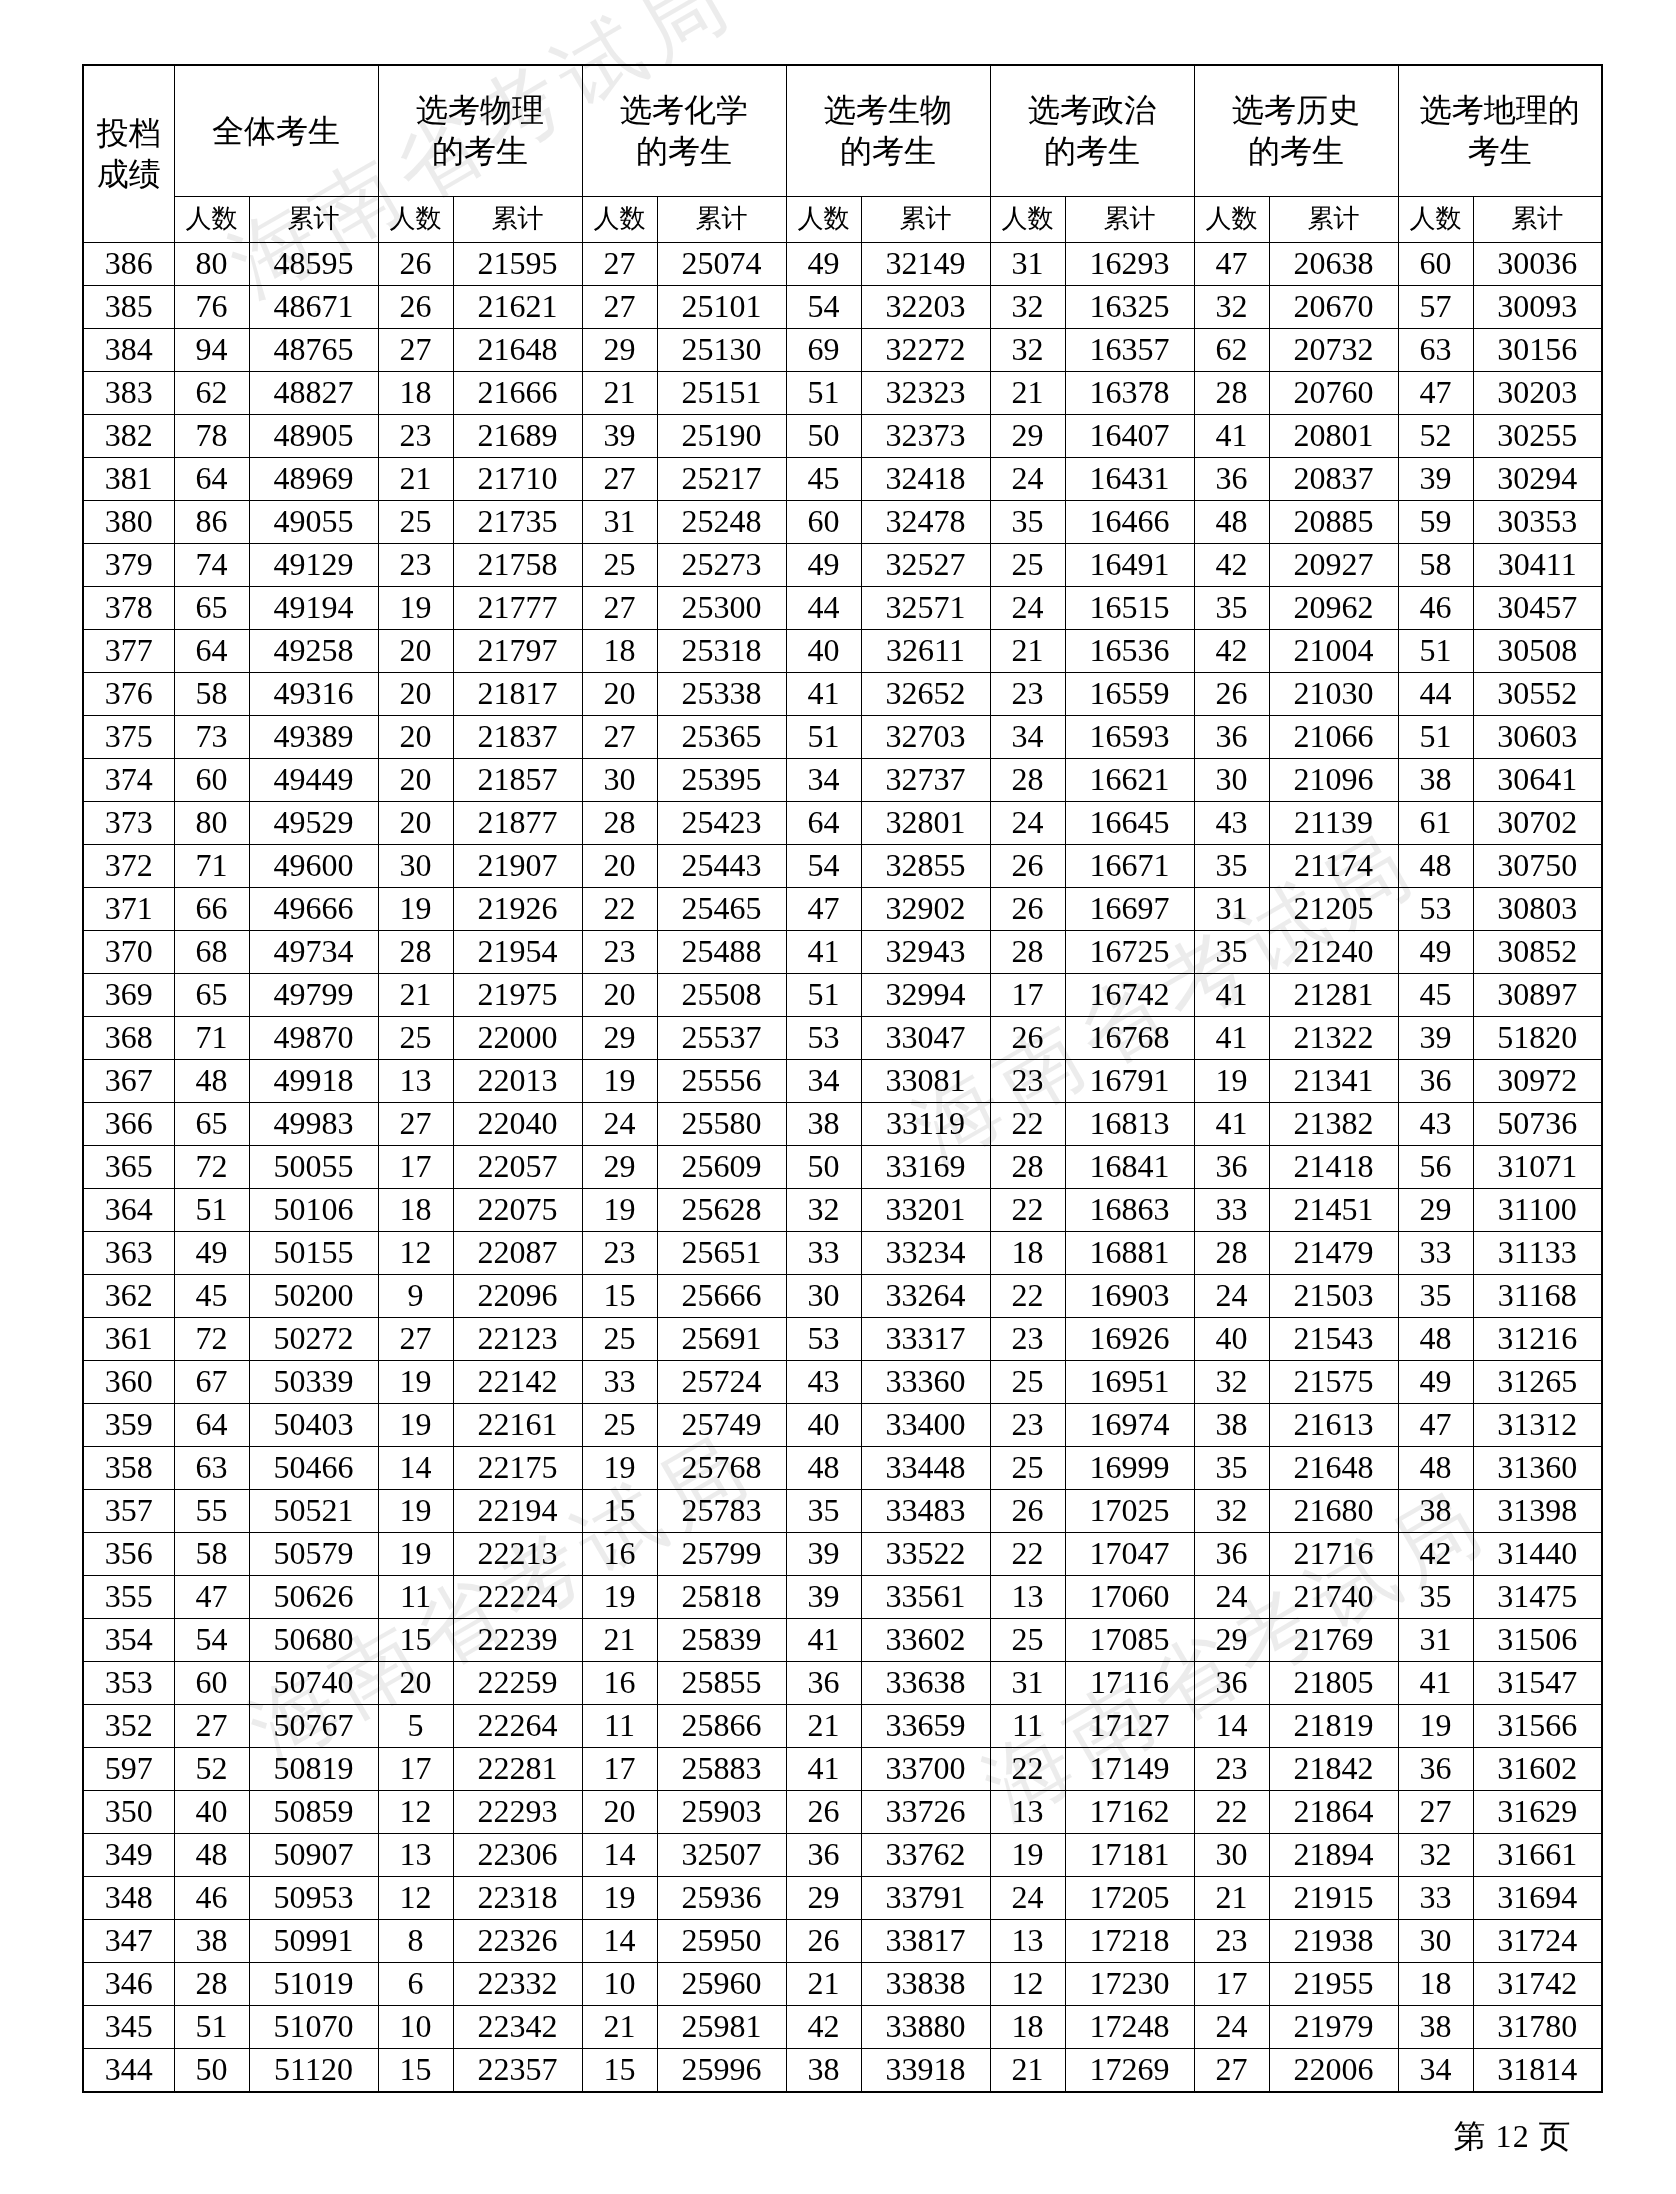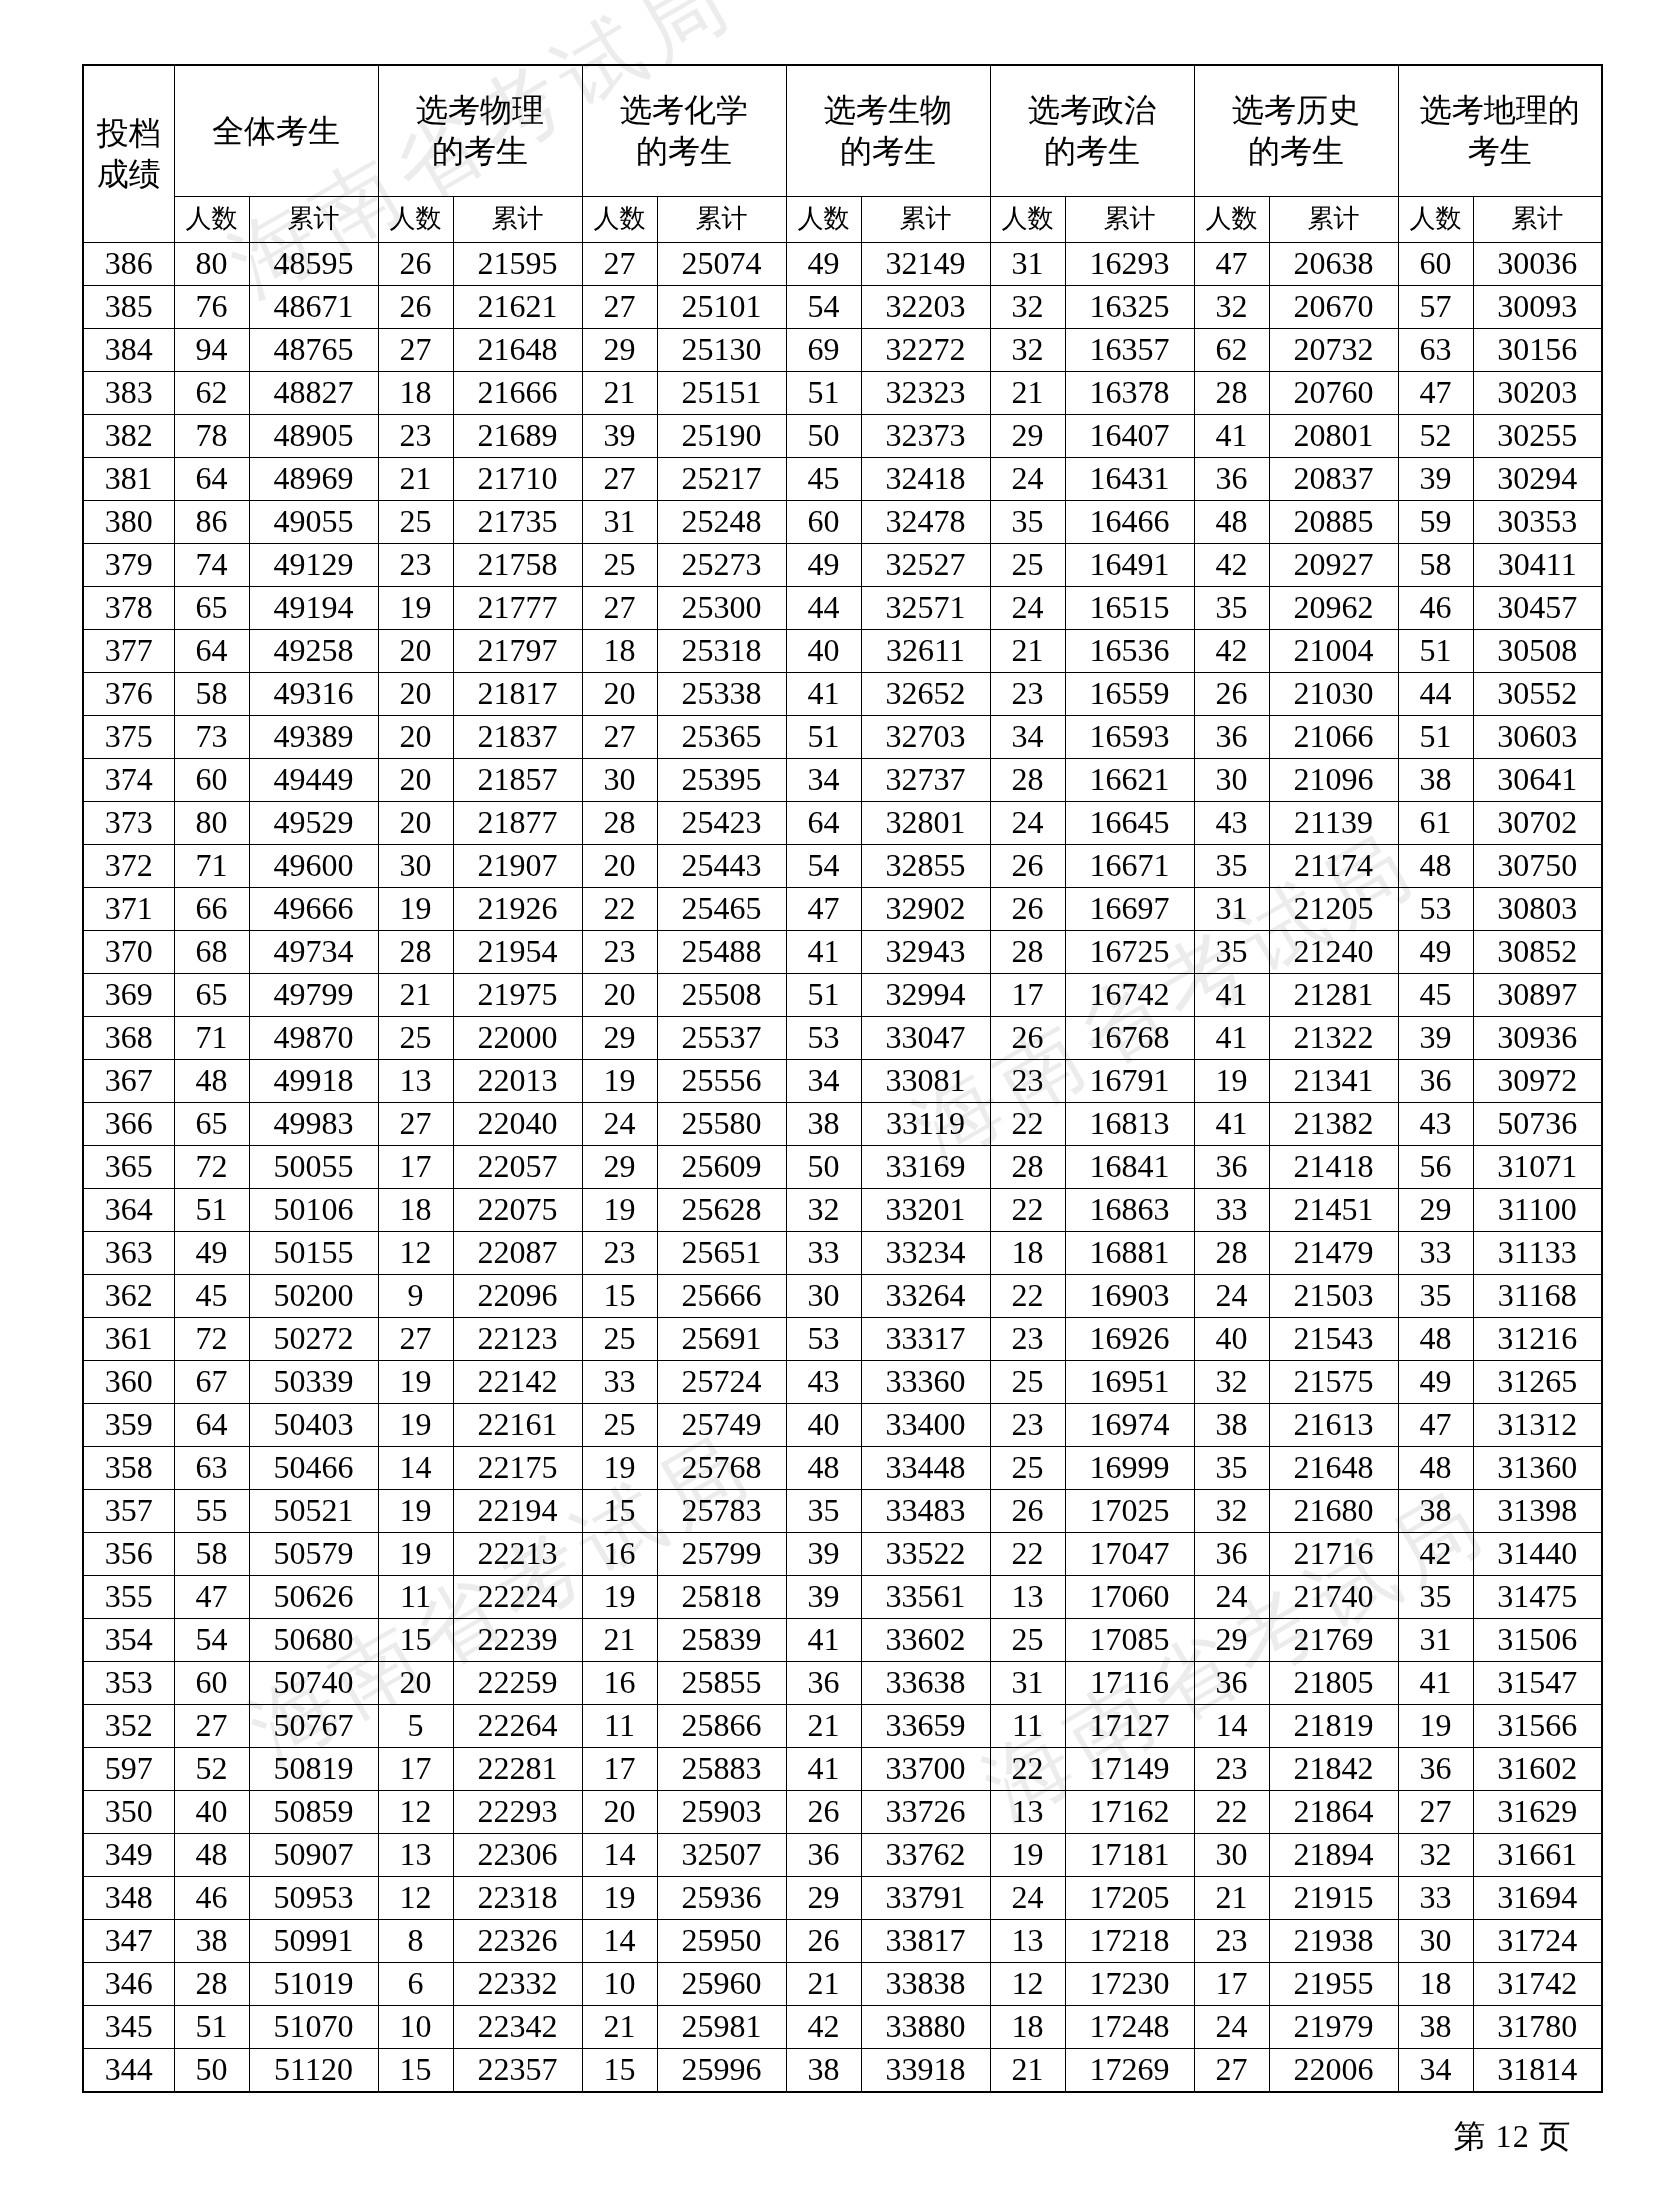--- a/index.html
+++ b/index.html
@@ -512,21 +512,21 @@
           <td class="cell">22000</td>
           <td class="cell">29</td>
           <td class="cell">25537</td>
           <td class="cell">53</td>
           <td class="cell">33047</td>
           <td class="cell">26</td>
           <td class="cell">16768</td>
           <td class="cell">41</td>
           <td class="cell">21322</td>
           <td class="cell">39</td>
-          <td class="cell">30936</td>
+          <td class="cell">51820</td>
         </tr>
         <tr>
           <td class="cell">367</td>
           <td class="cell">48</td>
           <td class="cell">49918</td>
           <td class="cell">13</td>
           <td class="cell">22013</td>
           <td class="cell">19</td>
           <td class="cell">25556</td>
           <td class="cell">34</td>

